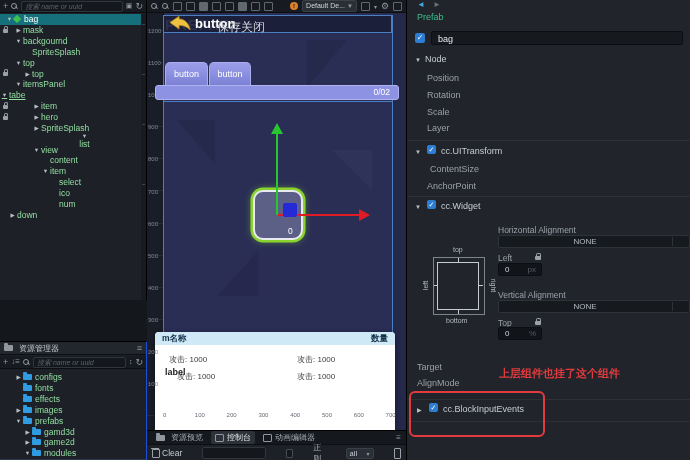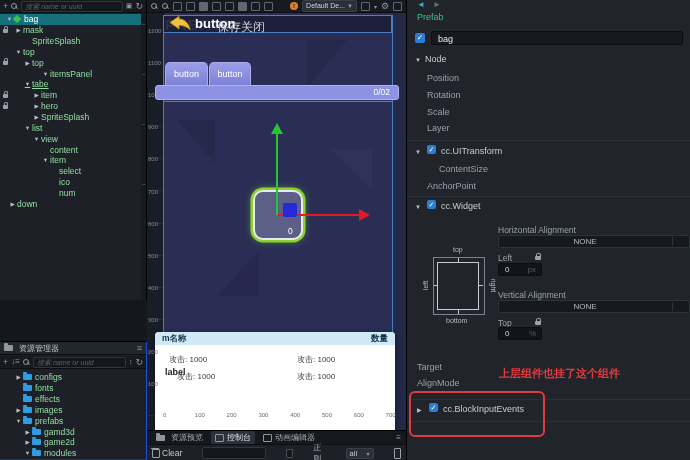--- a/index.html
+++ b/index.html
@@ -156,56 +156,60 @@
         <div class="trow sel" style="padding-left: 5px;">
           <span class="arrow">▼</span>
           <span class="diamond"></span>
           <span class="tname">bag</span>
         </div>
         <div class="trow" style="padding-left: 14px;">
           <span class="lock"></span>
           <span class="arrow">▶</span>
           <span class="tname">mask</span>
         </div>
+        <div class="trow" style="padding-left: 14px;">
+          <span class="arrow">▼</span>
+          <span class="tname">backgournd</span>
+        </div>
         <div class="trow" style="padding-left: 23px;">
           <span class="arrow"></span>
           <span class="tname">SpriteSplash</span>
         </div>
         <div class="trow" style="padding-left: 14px;">
           <span class="arrow">▼</span>
           <span class="tname">top</span>
         </div>
         <div class="trow" style="padding-left: 23px;">
           <span class="lock"></span>
           <span class="arrow">▶</span>
           <span class="tname">top</span>
         </div>
-        <div class="trow" style="padding-left: 4px; margin-left: 37px;">
+        <div class="trow" style="padding-left: 14px;">
           <span class="arrow">▼</span>
           <span class="tname">itemsPanel</span>
         </div>
-        <div class="trow" style="padding-left: 23px; text-decoration: underline;">
+        <div class="trow" style=" text-decoration: underline;">
           <span class="arrow">▼</span>
           <span class="tname">tabe</span>
         </div>
         <div class="trow" style="padding-left: 32px;">
           <span class="lock"></span>
           <span class="arrow">▶</span>
           <span class="tname">item</span>
         </div>
         <div class="trow" style="padding-left: 32px;">
           <span class="lock"></span>
           <span class="arrow">▶</span>
           <span class="tname">hero</span>
         </div>
         <div class="trow" style="padding-left: 32px;">
           <span class="arrow">▶</span>
           <span class="tname">SpriteSplash</span>
         </div>
-        <div class="trow" style="padding-left: 23px;">
+        <div class="trow" style="padding-left: 23px; flex-direction: column;">
           <span class="arrow">▼</span>
           <span class="tname">list</span>
         </div>
         <div class="trow" style="padding-left: 32px;">
           <span class="arrow">▼</span>
           <span class="tname">view</span>
         </div>
         <div class="trow" style="padding-left: 41px;">
           <span class="arrow"></span>
           <span class="tname">content</span>
@@ -476,21 +480,21 @@
         <span class="prop" style="top: 107px; position: absolute; left: 20px;">Scale</span>
         <span class="prop" style="top: 123px; position: absolute; left: 20px;">Layer</span>
       </div>
     <div class="hair" style="top:140px;"></div>
 
     <span class="sechead" style="left:8px;top:146px;">
       <span class="arrow">▼</span></span>
     <span class="cb" style="left:20px;top:145px;width:9px;height:9px;line-height:9px;font-size:7px;">✓</span>
     <span class="sechead" style="left:34px;top:146px;">cc.UITransform</span>
     <div id="uit-props">
-        <span class="prop" style="top: 164px; position: absolute; left: 32px;">ContentSize</span>
+        <span class="prop" style="top: 164px; position: absolute; left: 23px;">ContentSize</span>
         <span class="prop" style="top: 181px; position: absolute; left: 20px;">AnchorPoint</span>
       </div>
     <div class="hair" style="top:196px;"></div>
 
     <span class="sechead" style="left:8px;top:201px;">
       <span class="arrow">▼</span></span>
     <span class="cb" style="left:20px;top:200px;width:9px;height:9px;line-height:9px;font-size:7px;">✓</span>
     <span class="sechead" style="left:34px;top:201px;">cc.Widget</span>
 
     <div class="wdg">

